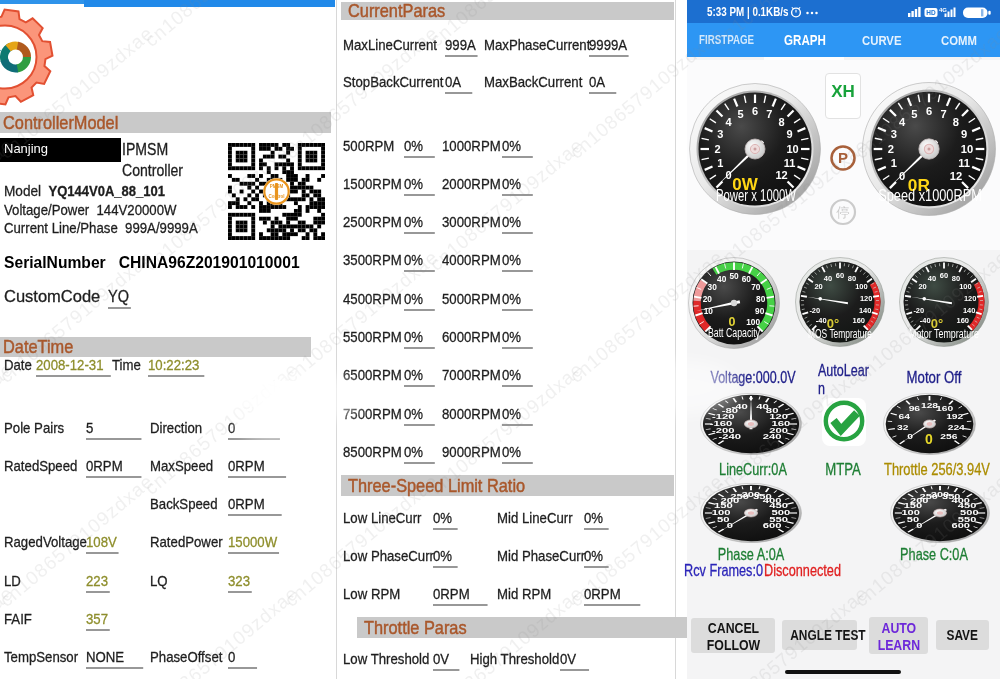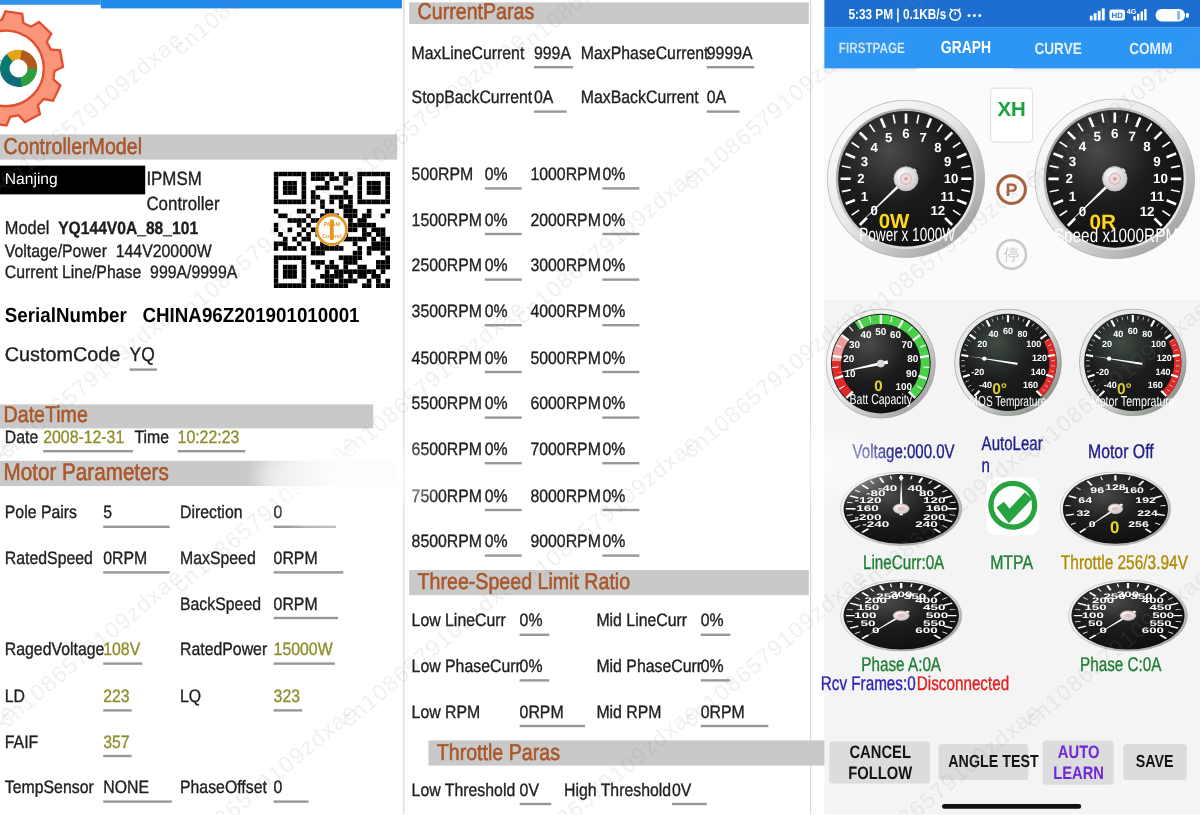--- a/index.html
+++ b/index.html
@@ -375,21 +375,20 @@
       <text x="48.5" y="55" font-family="Liberation Sans, sans-serif" font-size="4.5" font-weight="bold" fill="#e8941e" text-anchor="middle">Control</text>
     </svg>
 <div class="ab " style="left:4px;top:253px;transform:scaleX(0.92);transform-origin:0 50%"><b style="font-size:17px">SerialNumber&nbsp;&nbsp;&nbsp;CHINA96Z201901010001</b></div>
 <div class="ab " style="left:4px;top:287px"><span class="lbl" style="font-size:16.5px">CustomCode</span></div>
 <div class="ab vw" style="left:108px;top:287px"><span class="val" style="font-size:16.5px;padding-right:2px">YQ</span></div>
 <div class="ab hdr" style="left:0px;top:337px;width:311px;height:20px;line-height:20px"><span class="hs">DateTime</span></div>
 <div class="ab lbl" style="left:4px;top:356px">Date</div>
 <div class="ab vw" style="left:36px;top:356px"><span class="val olv" style="padding-right:8px">2008-12-31</span></div>
 <div class="ab lbl" style="left:112px;top:356px">Time</div>
 <div class="ab vw" style="left:148px;top:356px"><span class="val olv" style="padding-right:6px">10:22:23</span></div>
-<div class="ab hdr" style="left:0px;top:384px;width:331px;height:21px;line-height:21px;font-size:20px"><span class="hs">Motor Parameters</span></div>
 <div class="ab lbl" style="left:4px;top:419px">Pole Pairs</div>
 <div class="ab vw" style="left:86px;top:419px"><span class="val " style="display:inline-block;min-width:63px">5</span></div>
 <div class="ab lbl" style="left:150px;top:419px">Direction</div>
 <div class="ab vw" style="left:228px;top:419px"><span class="val " style="display:inline-block;min-width:59px">0</span></div>
 <div class="ab lbl" style="left:4px;top:457px">RatedSpeed</div>
 <div class="ab vw" style="left:86px;top:457px"><span class="val " style="display:inline-block;min-width:63px">0RPM</span></div>
 <div class="ab lbl" style="left:150px;top:457px">MaxSpeed</div>
 <div class="ab vw" style="left:228px;top:457px"><span class="val " style="display:inline-block;min-width:66px">0RPM</span></div>
 <div class="ab lbl" style="left:150px;top:495px">BackSpeed</div>
 <div class="ab vw" style="left:228px;top:495px"><span class="val " style="display:inline-block;min-width:61px">0RPM</span></div>

